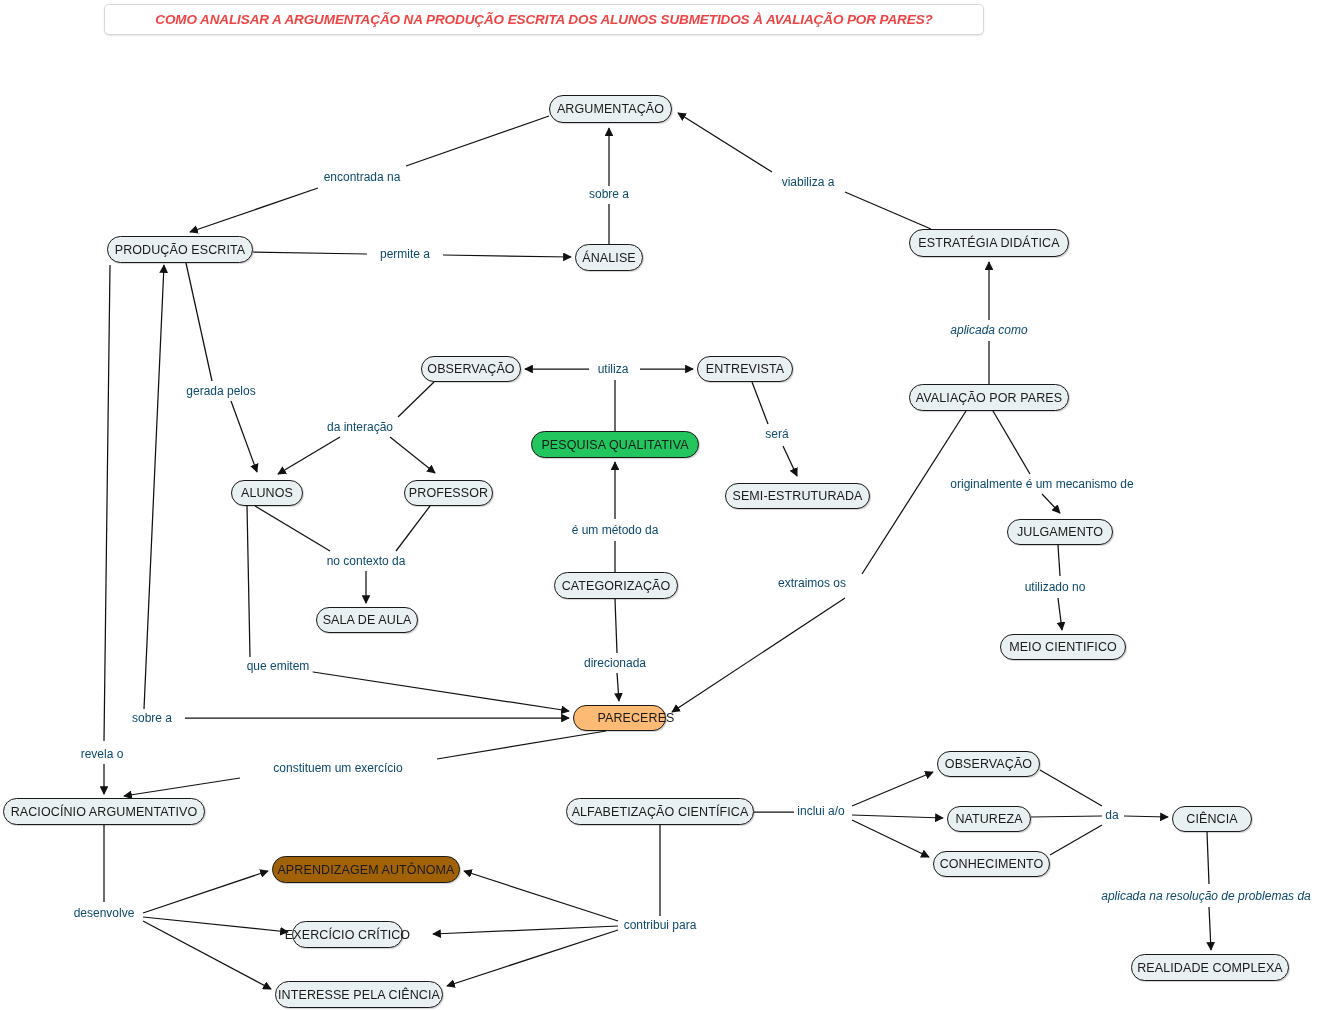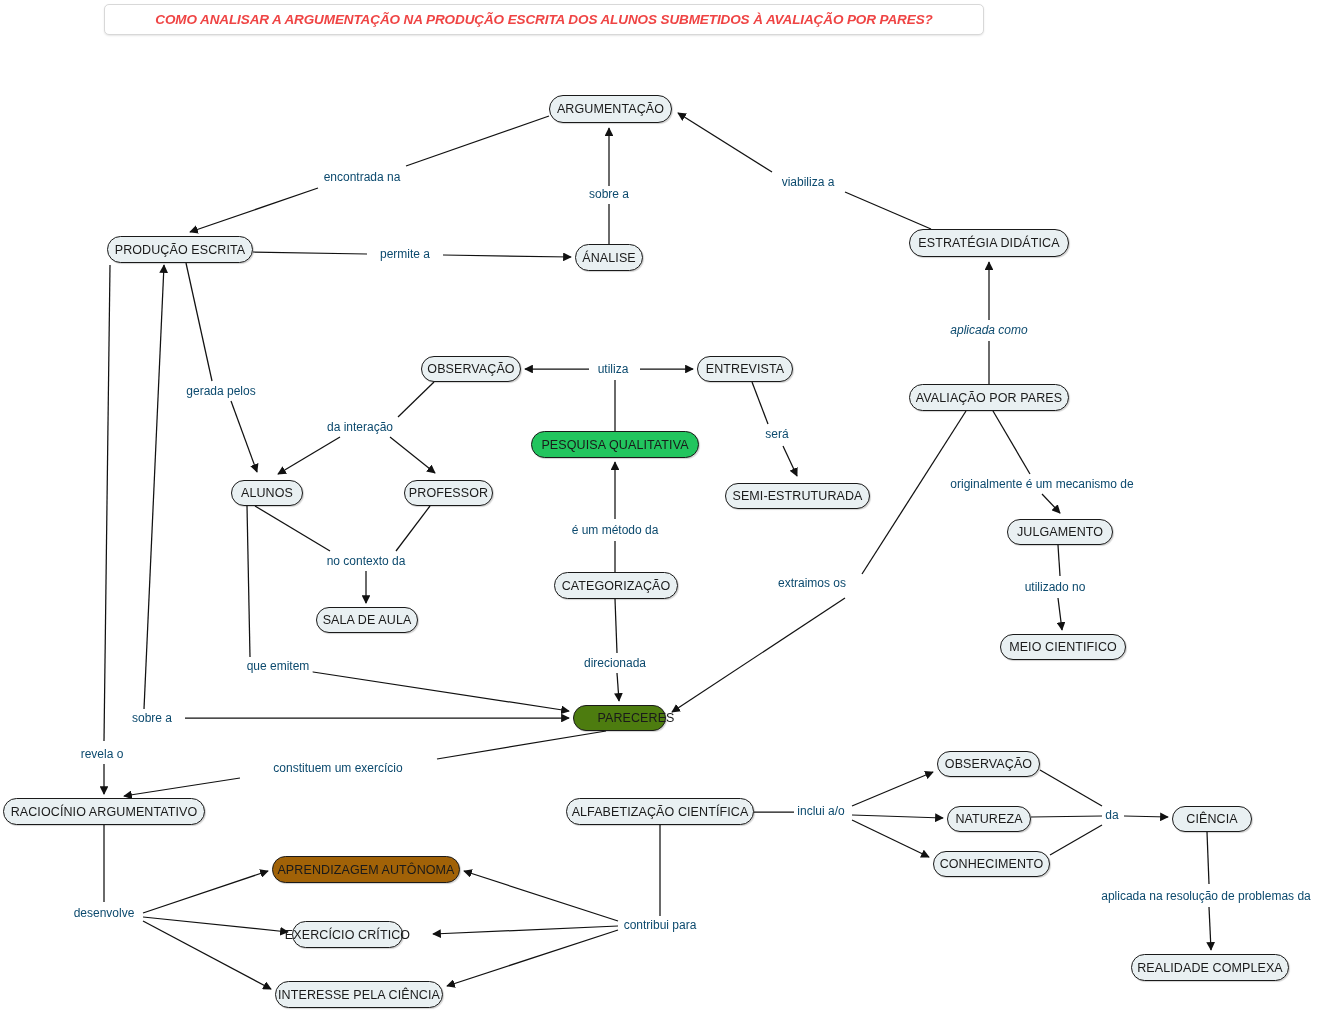--- a/index.html
+++ b/index.html
@@ -191,21 +191,21 @@
       <div class="node" style="left: 697px; top: 356px; width: 96px; height: 26px; background: rgb(233, 240, 242); border-color: rgb(26, 26, 26);">ENTREVISTA</div>
       <div class="node" style="left: 909px; top: 384px; width: 160px; height: 27px; background: rgb(233, 240, 242); border-color: rgb(26, 26, 26);">AVALIAÇÃO POR PARES</div>
       <div class="node" style="left: 531px; top: 431px; width: 168px; height: 27px; background: #22c55e; border-color: rgb(26, 26, 26);">PESQUISA QUALITATIVA</div>
       <div class="node" style="left: 231px; top: 480px; width: 72px; height: 26px; background: rgb(233, 240, 242); border-color: rgb(26, 26, 26);">ALUNOS</div>
       <div class="node" style="left: 404px; top: 480px; width: 89px; height: 26px; background: rgb(233, 240, 242); border-color: rgb(26, 26, 26);">PROFESSOR</div>
       <div class="node" style="left: 725px; top: 483px; width: 145px; height: 26px; background: rgb(233, 240, 242); border-color: rgb(26, 26, 26);">SEMI-ESTRUTURADA</div>
       <div class="node" style="left: 1007px; top: 519px; width: 106px; height: 26px; background: rgb(233, 240, 242); border-color: rgb(26, 26, 26);">JULGAMENTO</div>
       <div class="node" style="left: 554px; top: 572px; width: 124px; height: 27px; background: rgb(233, 240, 242); border-color: rgb(26, 26, 26);">CATEGORIZAÇÃO</div>
       <div class="node" style="left: 316px; top: 607px; width: 102px; height: 26px; background: rgb(233, 240, 242); border-color: rgb(26, 26, 26);">SALA DE AULA</div>
       <div class="node" style="left: 1000px; top: 634px; width: 126px; height: 26px; background: rgb(233, 240, 242); border-color: rgb(26, 26, 26);">MEIO CIENTIFICO</div>
-      <div class="node" style="left: 573px; top: 705px; width: 93px; height: 26px; background: #4d7c0f; border-color: rgb(26, 26, 26); padding-left: 42px;">PARECERES</div>
+      <div class="node" style="left: 573px; top: 705px; width: 93px; height: 26px; background: #fdba74; border-color: rgb(26, 26, 26); padding-left: 42px;">PARECERES</div>
       <div class="node" style="left: 937px; top: 751px; width: 103px; height: 26px; background: rgb(233, 240, 242); border-color: rgb(26, 26, 26);">OBSERVAÇÃO</div>
       <div class="node" style="left: 3px; top: 798px; width: 202px; height: 27px; background: rgb(233, 240, 242); border-color: rgb(26, 26, 26);">RACIOCÍNIO ARGUMENTATIVO</div>
       <div class="node" style="left: 566px; top: 798px; width: 188px; height: 27px; background: rgb(233, 240, 242); border-color: rgb(26, 26, 26);">ALFABETIZAÇÃO CIENTÍFICA</div>
       <div class="node" style="left: 947px; top: 806px; width: 84px; height: 26px; background: rgb(233, 240, 242); border-color: rgb(26, 26, 26);">NATUREZA</div>
       <div class="node" style="left: 1172px; top: 806px; width: 80px; height: 26px; background: rgb(233, 240, 242); border-color: rgb(26, 26, 26);">CIÊNCIA</div>
       <div class="node" style="left: 933px; top: 851px; width: 117px; height: 26px; background: rgb(233, 240, 242); border-color: rgb(26, 26, 26);">CONHECIMENTO</div>
       <div class="node" style="left: 272px; top: 856px; width: 188px; height: 27px; background: #a16207; border-color: rgb(26, 26, 26);">APRENDIZAGEM AUTÔNOMA</div>
       <div class="node" style="left: 292px; top: 921px; width: 111px; height: 27px; background: rgb(233, 240, 242); border-color: rgb(26, 26, 26);">EXERCÍCIO CRÍTICO</div>
       <div class="node" style="left: 1131px; top: 954px; width: 158px; height: 27px; background: rgb(233, 240, 242); border-color: rgb(26, 26, 26);">REALIDADE COMPLEXA</div>
       <div class="node" style="left: 275px; top: 981px; width: 168px; height: 27px; background: rgb(233, 240, 242); border-color: rgb(26, 26, 26);">INTERESSE PELA CIÊNCIA</div>
@@ -225,18 +225,18 @@
       <div class="linklabel" style="left: 366px; top: 561px;">no contexto da</div>
       <div class="linklabel" style="left: 1055px; top: 587px;">utilizado no</div>
       <div class="linklabel" style="left: 812px; top: 583px;">extraimos os</div>
       <div class="linklabel" style="left: 615px; top: 663px;">direcionada</div>
       <div class="linklabel" style="left: 278px; top: 666px;">que emitem</div>
       <div class="linklabel" style="left: 152px; top: 718px;">sobre a</div>
       <div class="linklabel" style="left: 102px; top: 754px;">revela o</div>
       <div class="linklabel" style="left: 338px; top: 768px;">constituem um exercício</div>
       <div class="linklabel" style="left: 821px; top: 811px;">inclui a/o</div>
       <div class="linklabel" style="left: 1112px; top: 815px;">da</div>
-      <div class="linklabel" style="left: 1206px; top: 896px;">aplicada na resolução de problemas da</div>
+      <div class="linklabel" style="left: 1206px; top: 896px; font-style: italic;">aplicada na resolução de problemas da</div>
       <div class="linklabel" style="left: 104px; top: 913px;">desenvolve</div>
       <div class="linklabel" style="left: 660px; top: 925px;">contribui para</div>
     </div>
 
 </div>
 
 </body></html>

